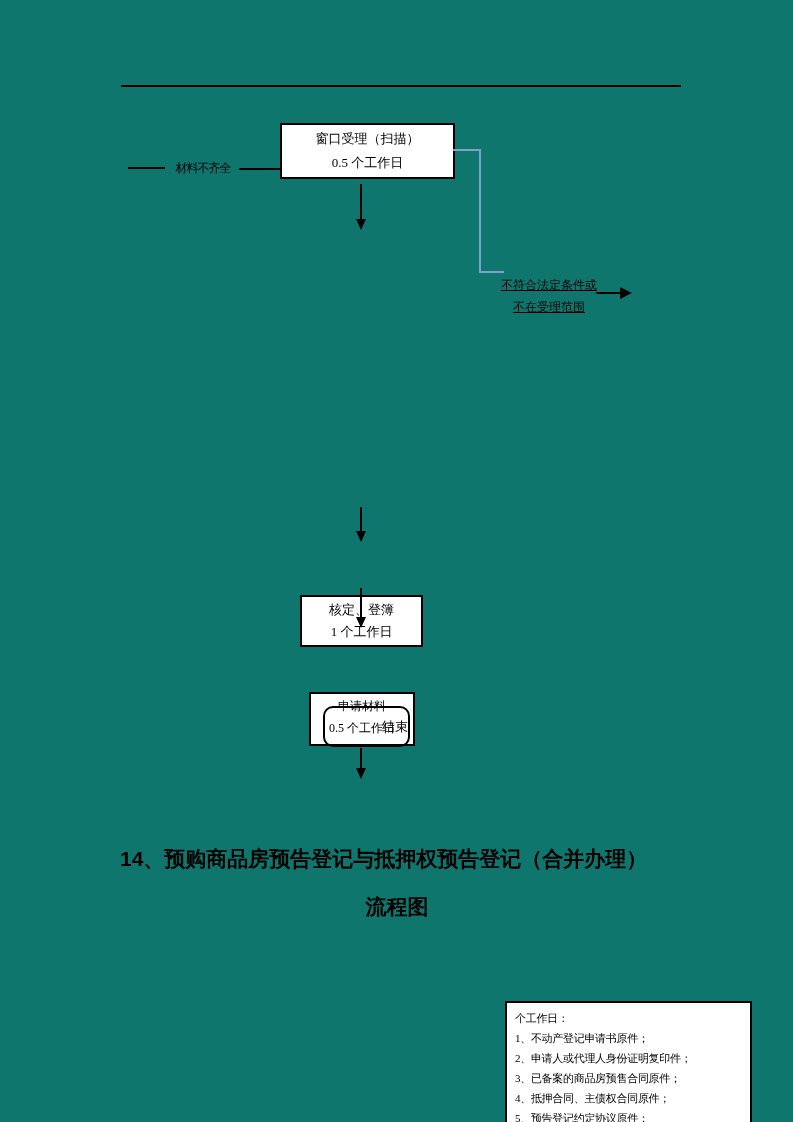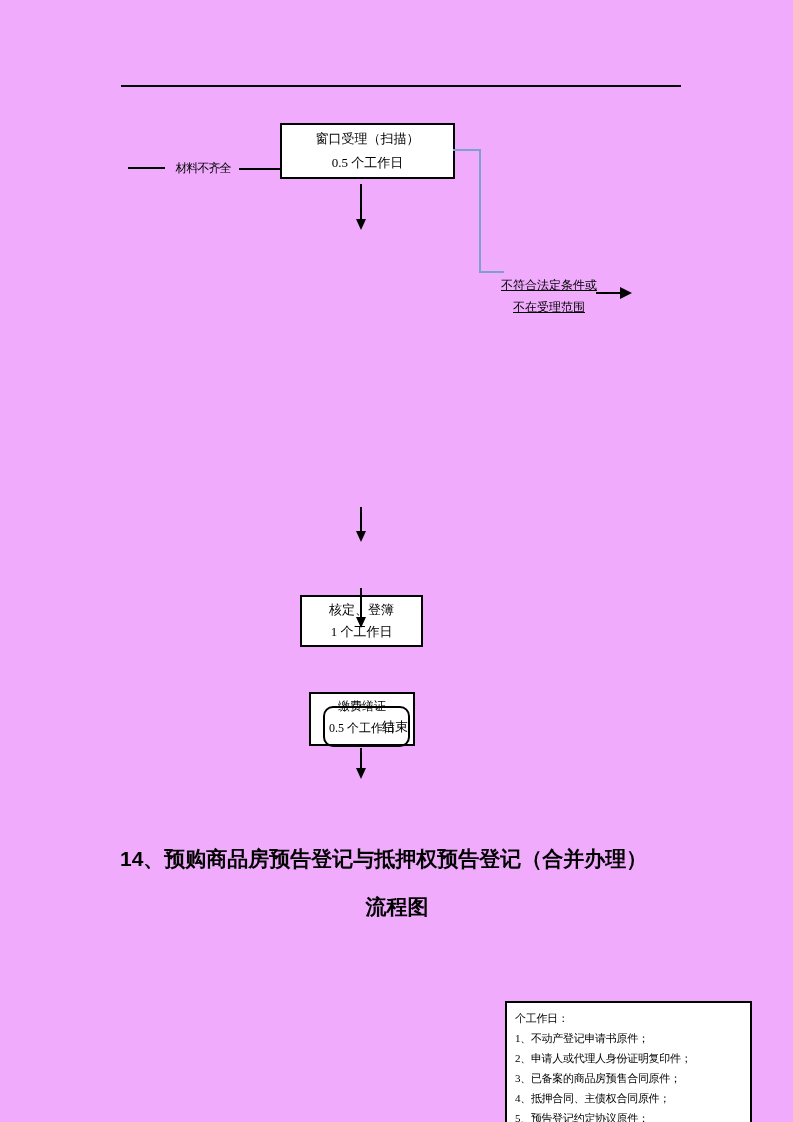--- a/index.html
+++ b/index.html
@@ -1,19 +1,19 @@
 <!DOCTYPE html>
 <html><head>
 <meta charset="utf-8">
 <style>
   html,body { margin:0; padding:0; }
   .page {
     position:relative;
     width:793px; height:1122px;
-    background:#f0abfc;
+    background:#0f766e;
     overflow:hidden;
     font-family:"Liberation Serif", serif;
     color:#000;
   }
   .hline, .vline { position:absolute; background:#000; }
   .hline { height:2px; }
   .vline { width:2px; }
   .bline { position:absolute; background:#7da0cc; }
   .box {
     position:absolute;
@@ -98,21 +98,21 @@
 
   <div class="box fs13" style="left:300px; top:595px; width:119px; height:48px; gap:2px; line-height:20px;">
     <div>核定、登簿</div>
     <div>1 个工作日</div>
   </div>
 
   <div class="vline" style="left:360px; top:588px; height:30px; z-index:3;"></div>
   <div class="arrow-down" style="left:356px; top:617px; z-index:3;"></div>
 
   <div class="box fs12" style="left:309px; top:692px; width:102px; height:46px; gap:5px; justify-content:flex-start; padding-top:4px; z-index:1;">
-    <div>缴费缮证</div>
+    <div>申请材料</div>
     <div>0.5 个工作日</div>
   </div>
 
   <div class="box rbox-sm transparent fs13" style="left:323px; top:706px; width:83px; height:37px; z-index:2;">
     <div>结束</div>
   </div>
 
   <div class="vline" style="left:360px; top:748px; height:21px; z-index:3;"></div>
   <div class="arrow-down" style="left:356px; top:768px; z-index:3;"></div>
 

